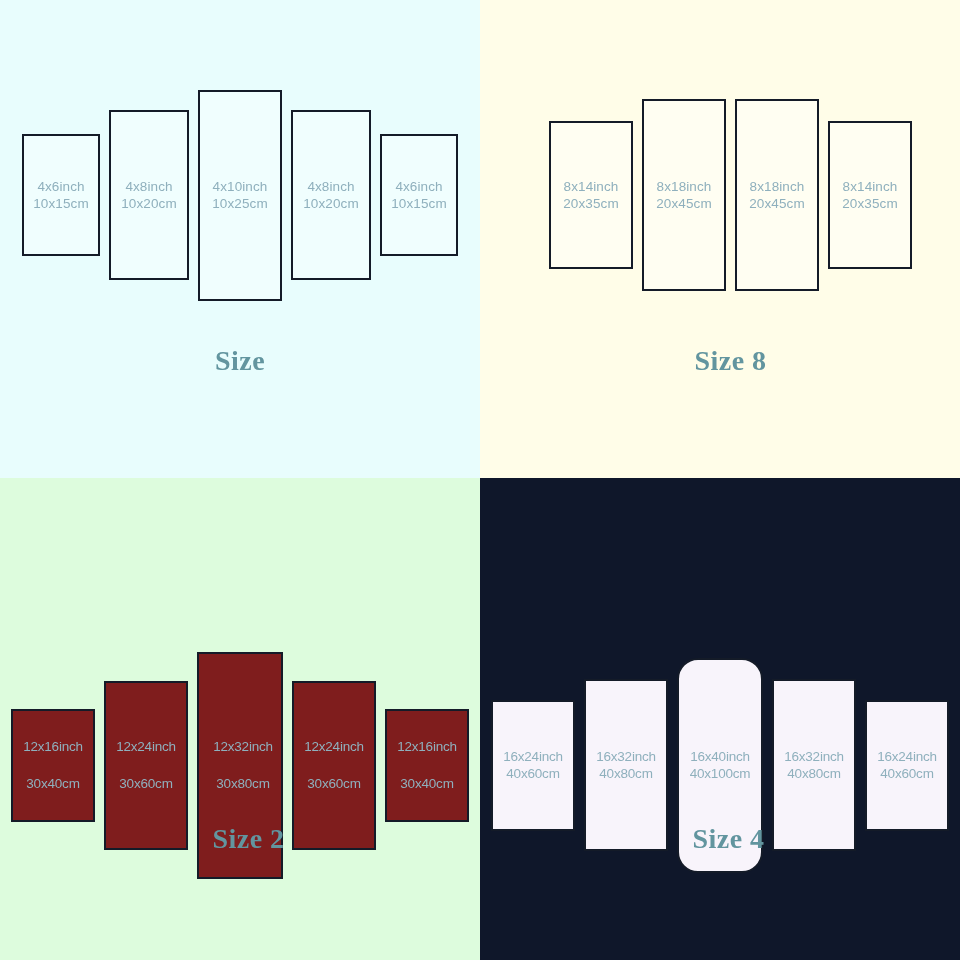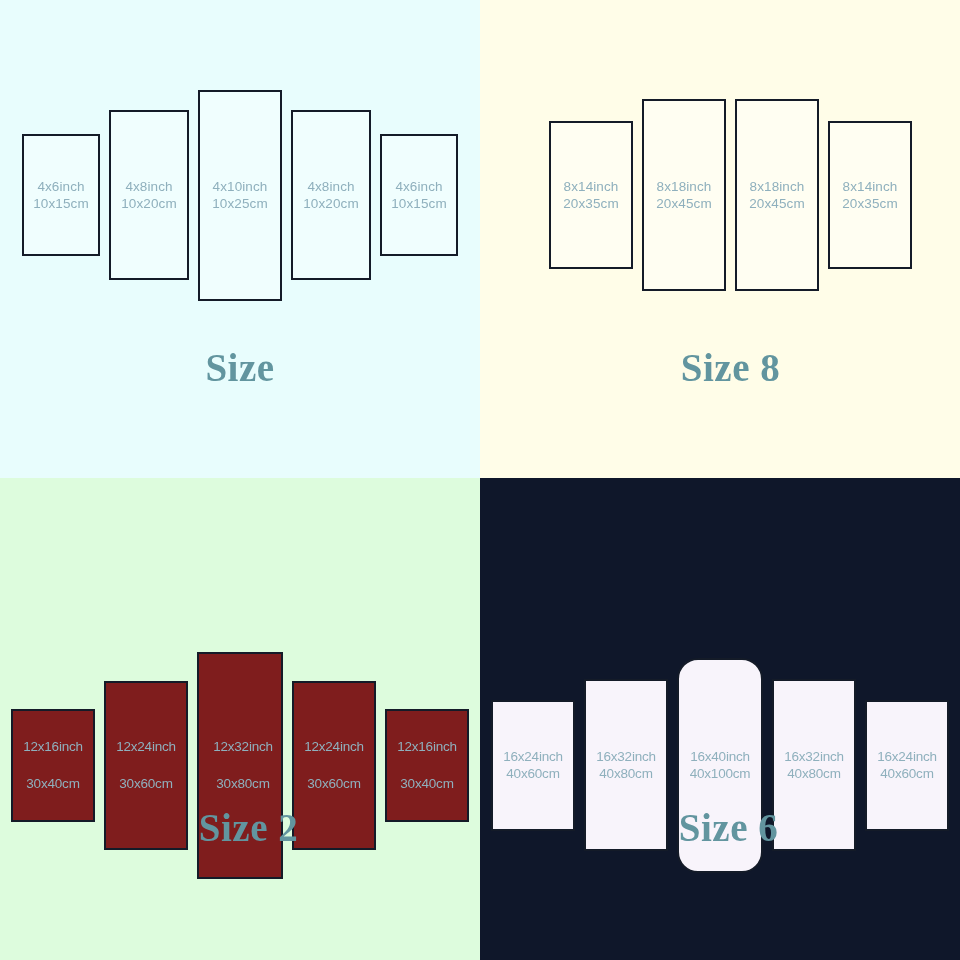--- a/index.html
+++ b/index.html
@@ -64,26 +64,26 @@
   }
   .q0 .plabel,.q1 .plabel{letter-spacing:0.1px;}
 
   
   .title{
     position:absolute;
     left:0;right:0;
     text-align:center;
     font-family:"Liberation Serif",serif;
     font-weight:700;
-    font-size:39px;
+    font-size:28px;
     letter-spacing:0.5px;
     color:#62959f;
   }
   .q0 .title,.q1 .title{top:345px;}
-  .q2 .title,.q3 .title{top:327px;margin-left:17px;}
+  .q2 .title,.q3 .title{top:345px;margin-left:17px;}
 </style>
 </head>
 <body>
 
 <div class="board">
 
   <div class="quad q0">
     <div class="cluster">
         <div class="panel" style="width: 78px; height: 122px;">
           <div class="plabel">4x6inch</div>
@@ -173,16 +173,16 @@
         </div>
         <div class="panel" style="width: 84px; height: 172px;">
           <div class="plabel">16x32inch</div>
           <div class="plabel">40x80cm</div>
         </div>
         <div class="panel" style="width: 84px; height: 131px;">
           <div class="plabel">16x24inch</div>
           <div class="plabel">40x60cm</div>
         </div>
       </div>
-    <div class="title">Size 6</div>
+    <div class="title">Size 4</div>
   </div>
 
 </div>
 
 </body></html>

